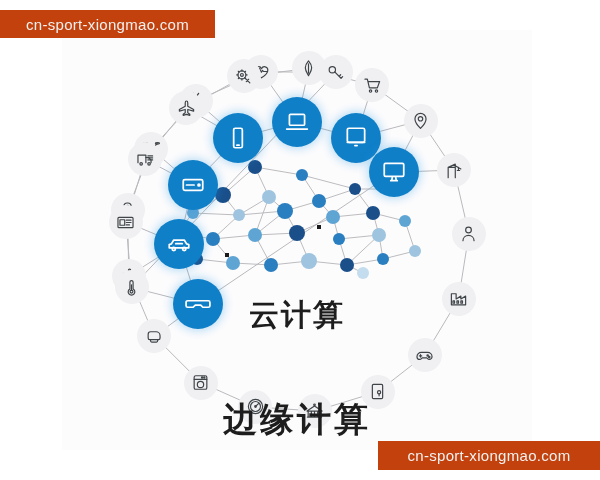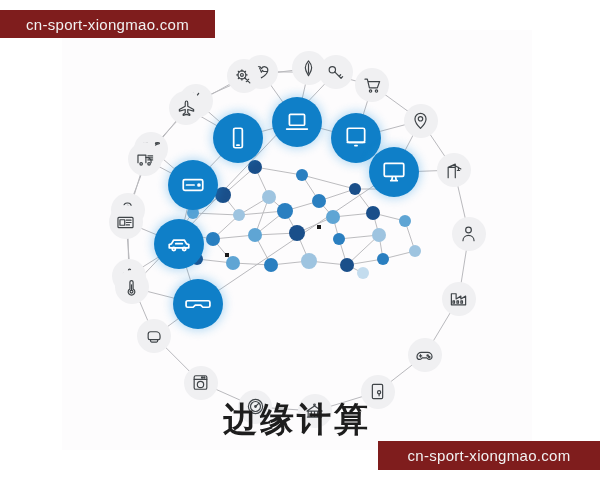--- a/index.html
+++ b/index.html
@@ -15,21 +15,21 @@
   
   .illus{
     position:absolute;
     left:62px;top:30px;width:470px;height:420px;
     background:#fdfcfd;
   }
 
   
   .wm{
     position:absolute;
-    background:#7f1d1d;
+    background:#c2410c;
     color:#f2f2f2;
     font-size:15px;
     letter-spacing:.3px;
     display:flex;align-items:center;justify-content:center;
     white-space:nowrap;
     font-family:"Liberation Sans", sans-serif;
   }
   .wm-top{left:0;top:10px;width:215px;height:28px;}
   .wm-bot{left:378px;top:441px;width:222px;height:29px;}
 
@@ -417,19 +417,20 @@
           </svg>
         </div>
         <div class="node inner" style="left: 331.66px; top: 142.318px;">
           <svg viewBox="0 0 24 24" width="26" height="26">
             <rect x="3" y="4" width="18" height="12" rx="1.2"></rect>
             <path d="M9 20h6M10.5 16.5l-.6 3.5M13.5 16.5l.6 3.5"></path>
           </svg>
         </div>
       </div>
 
+    <div class="cap cap-cloud">云计算</div>
     <div class="cap cap-edge">边缘计算</div>
   </div>
 
   <div class="wm wm-top">cn-sport-xiongmao.com</div>
   <div class="wm wm-bot">cn-sport-xiongmao.com</div>
 
 </div>
 
 </body></html>

